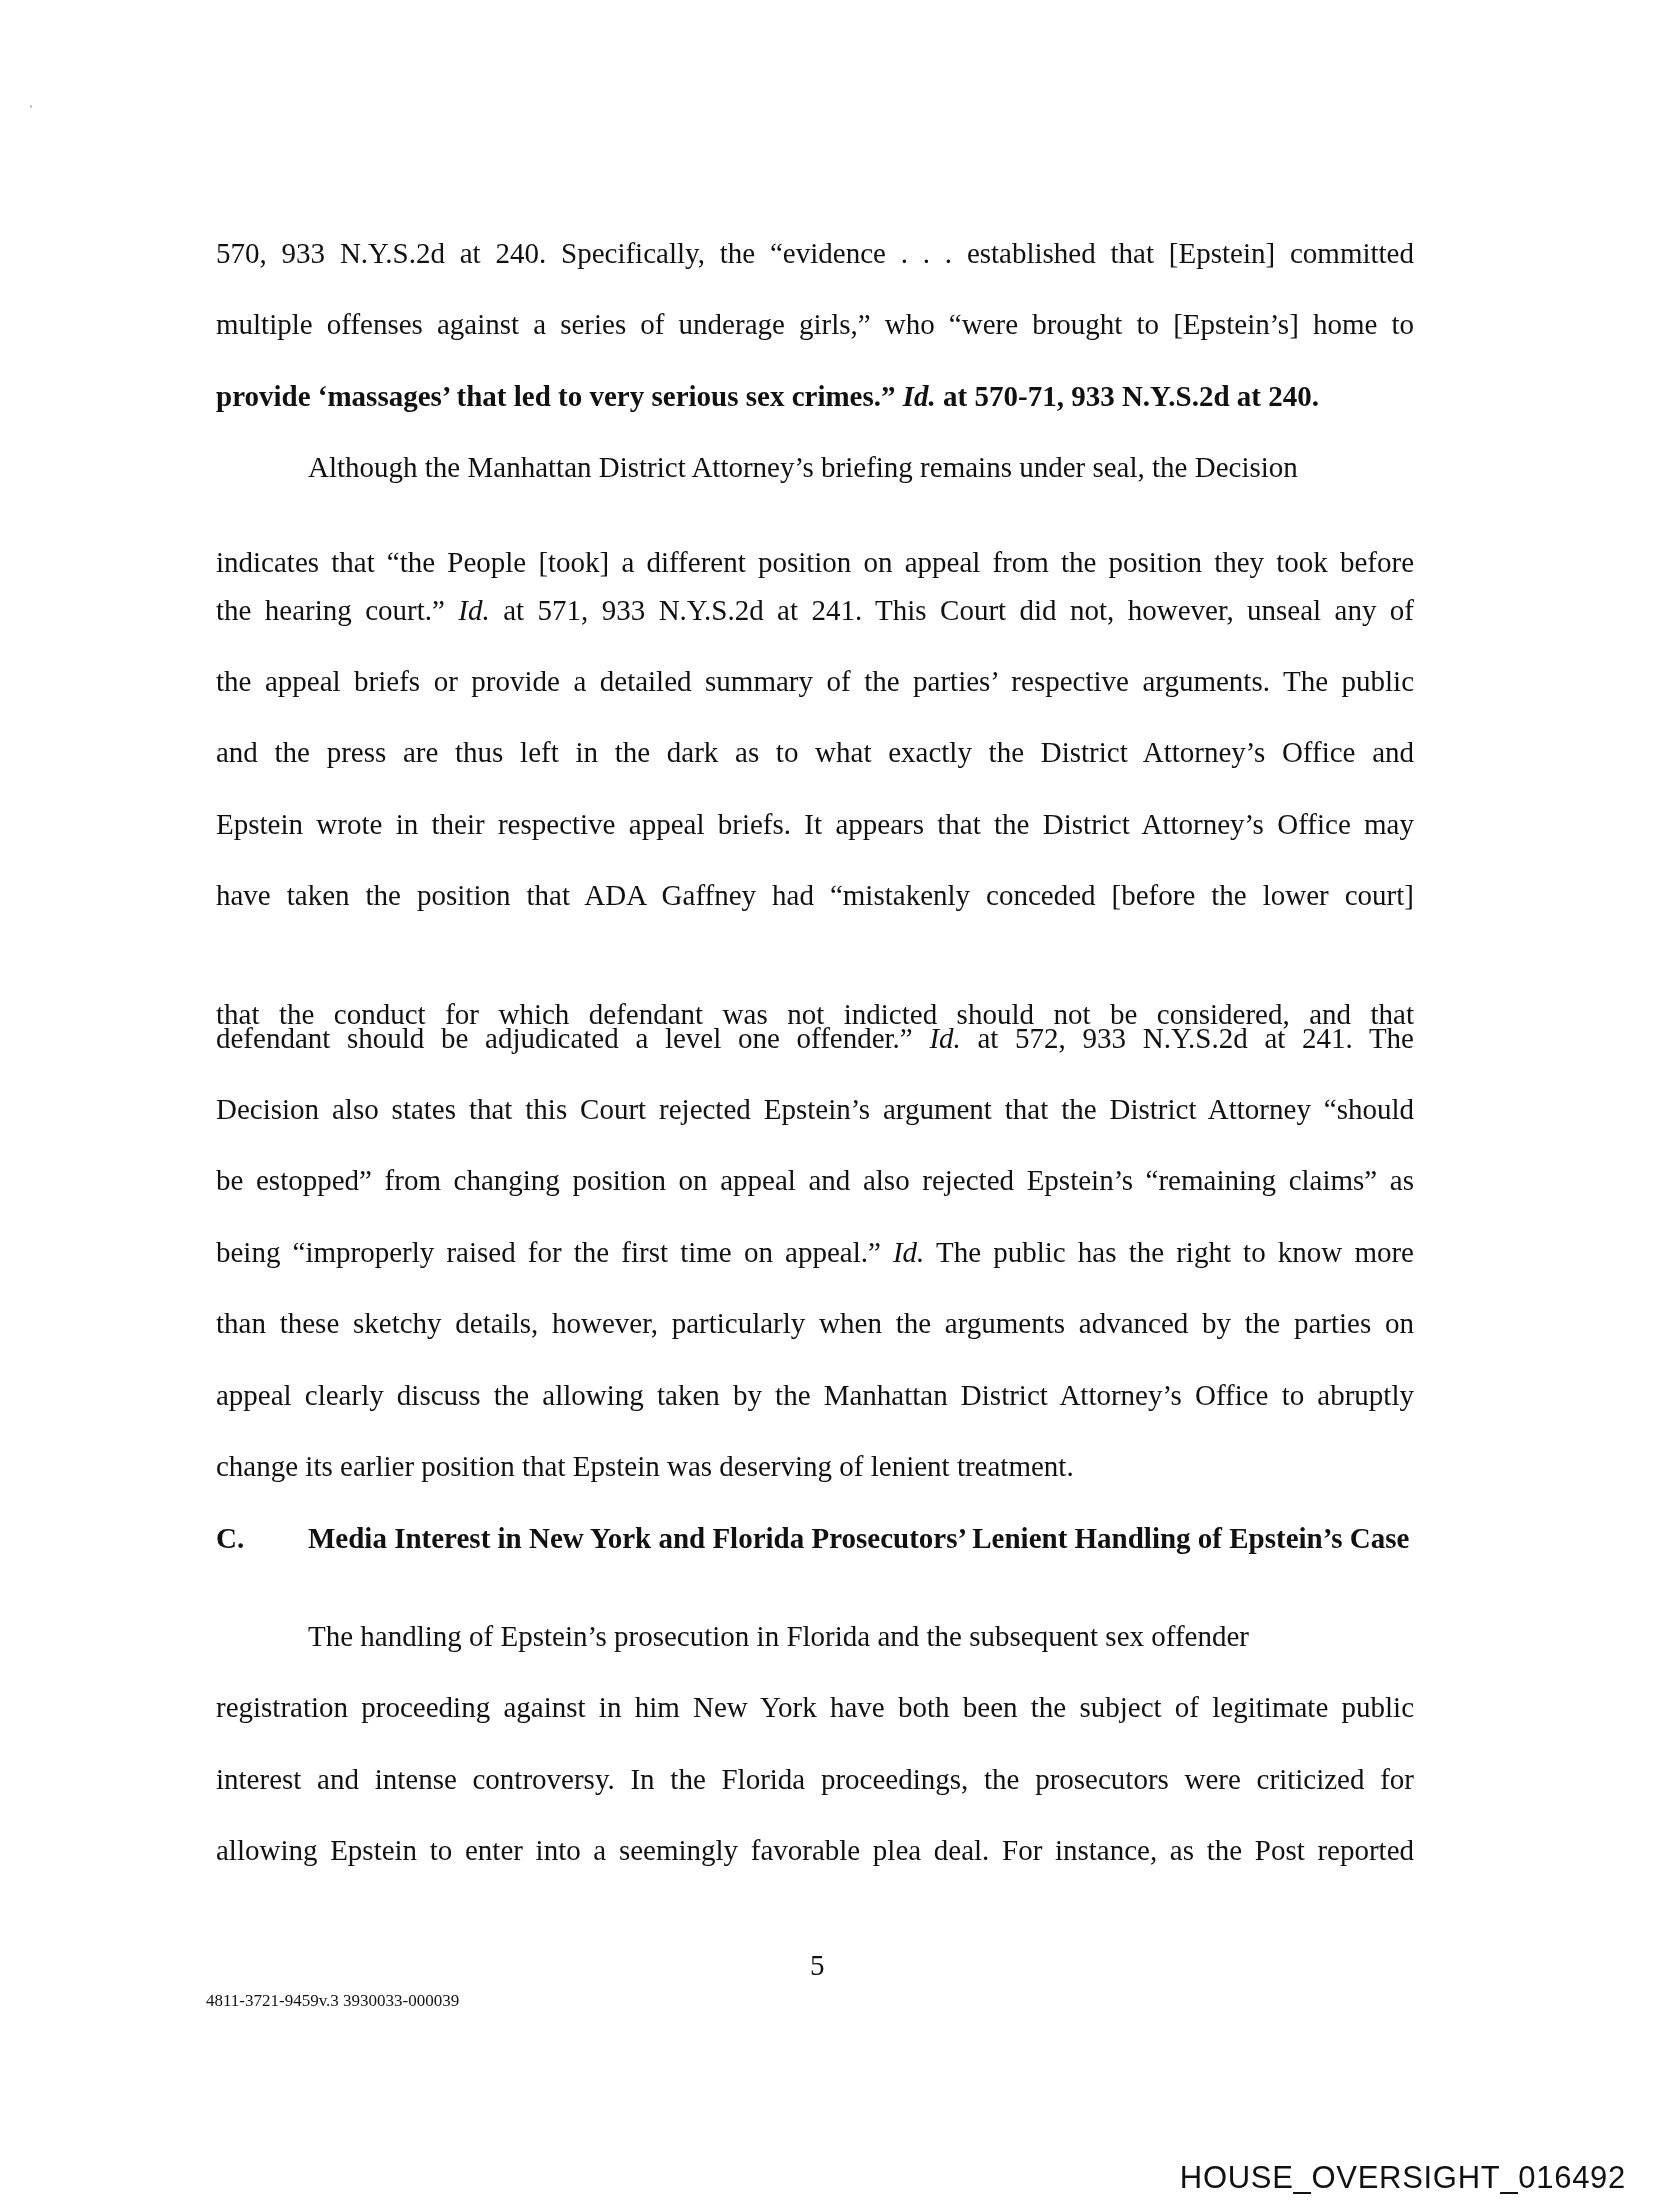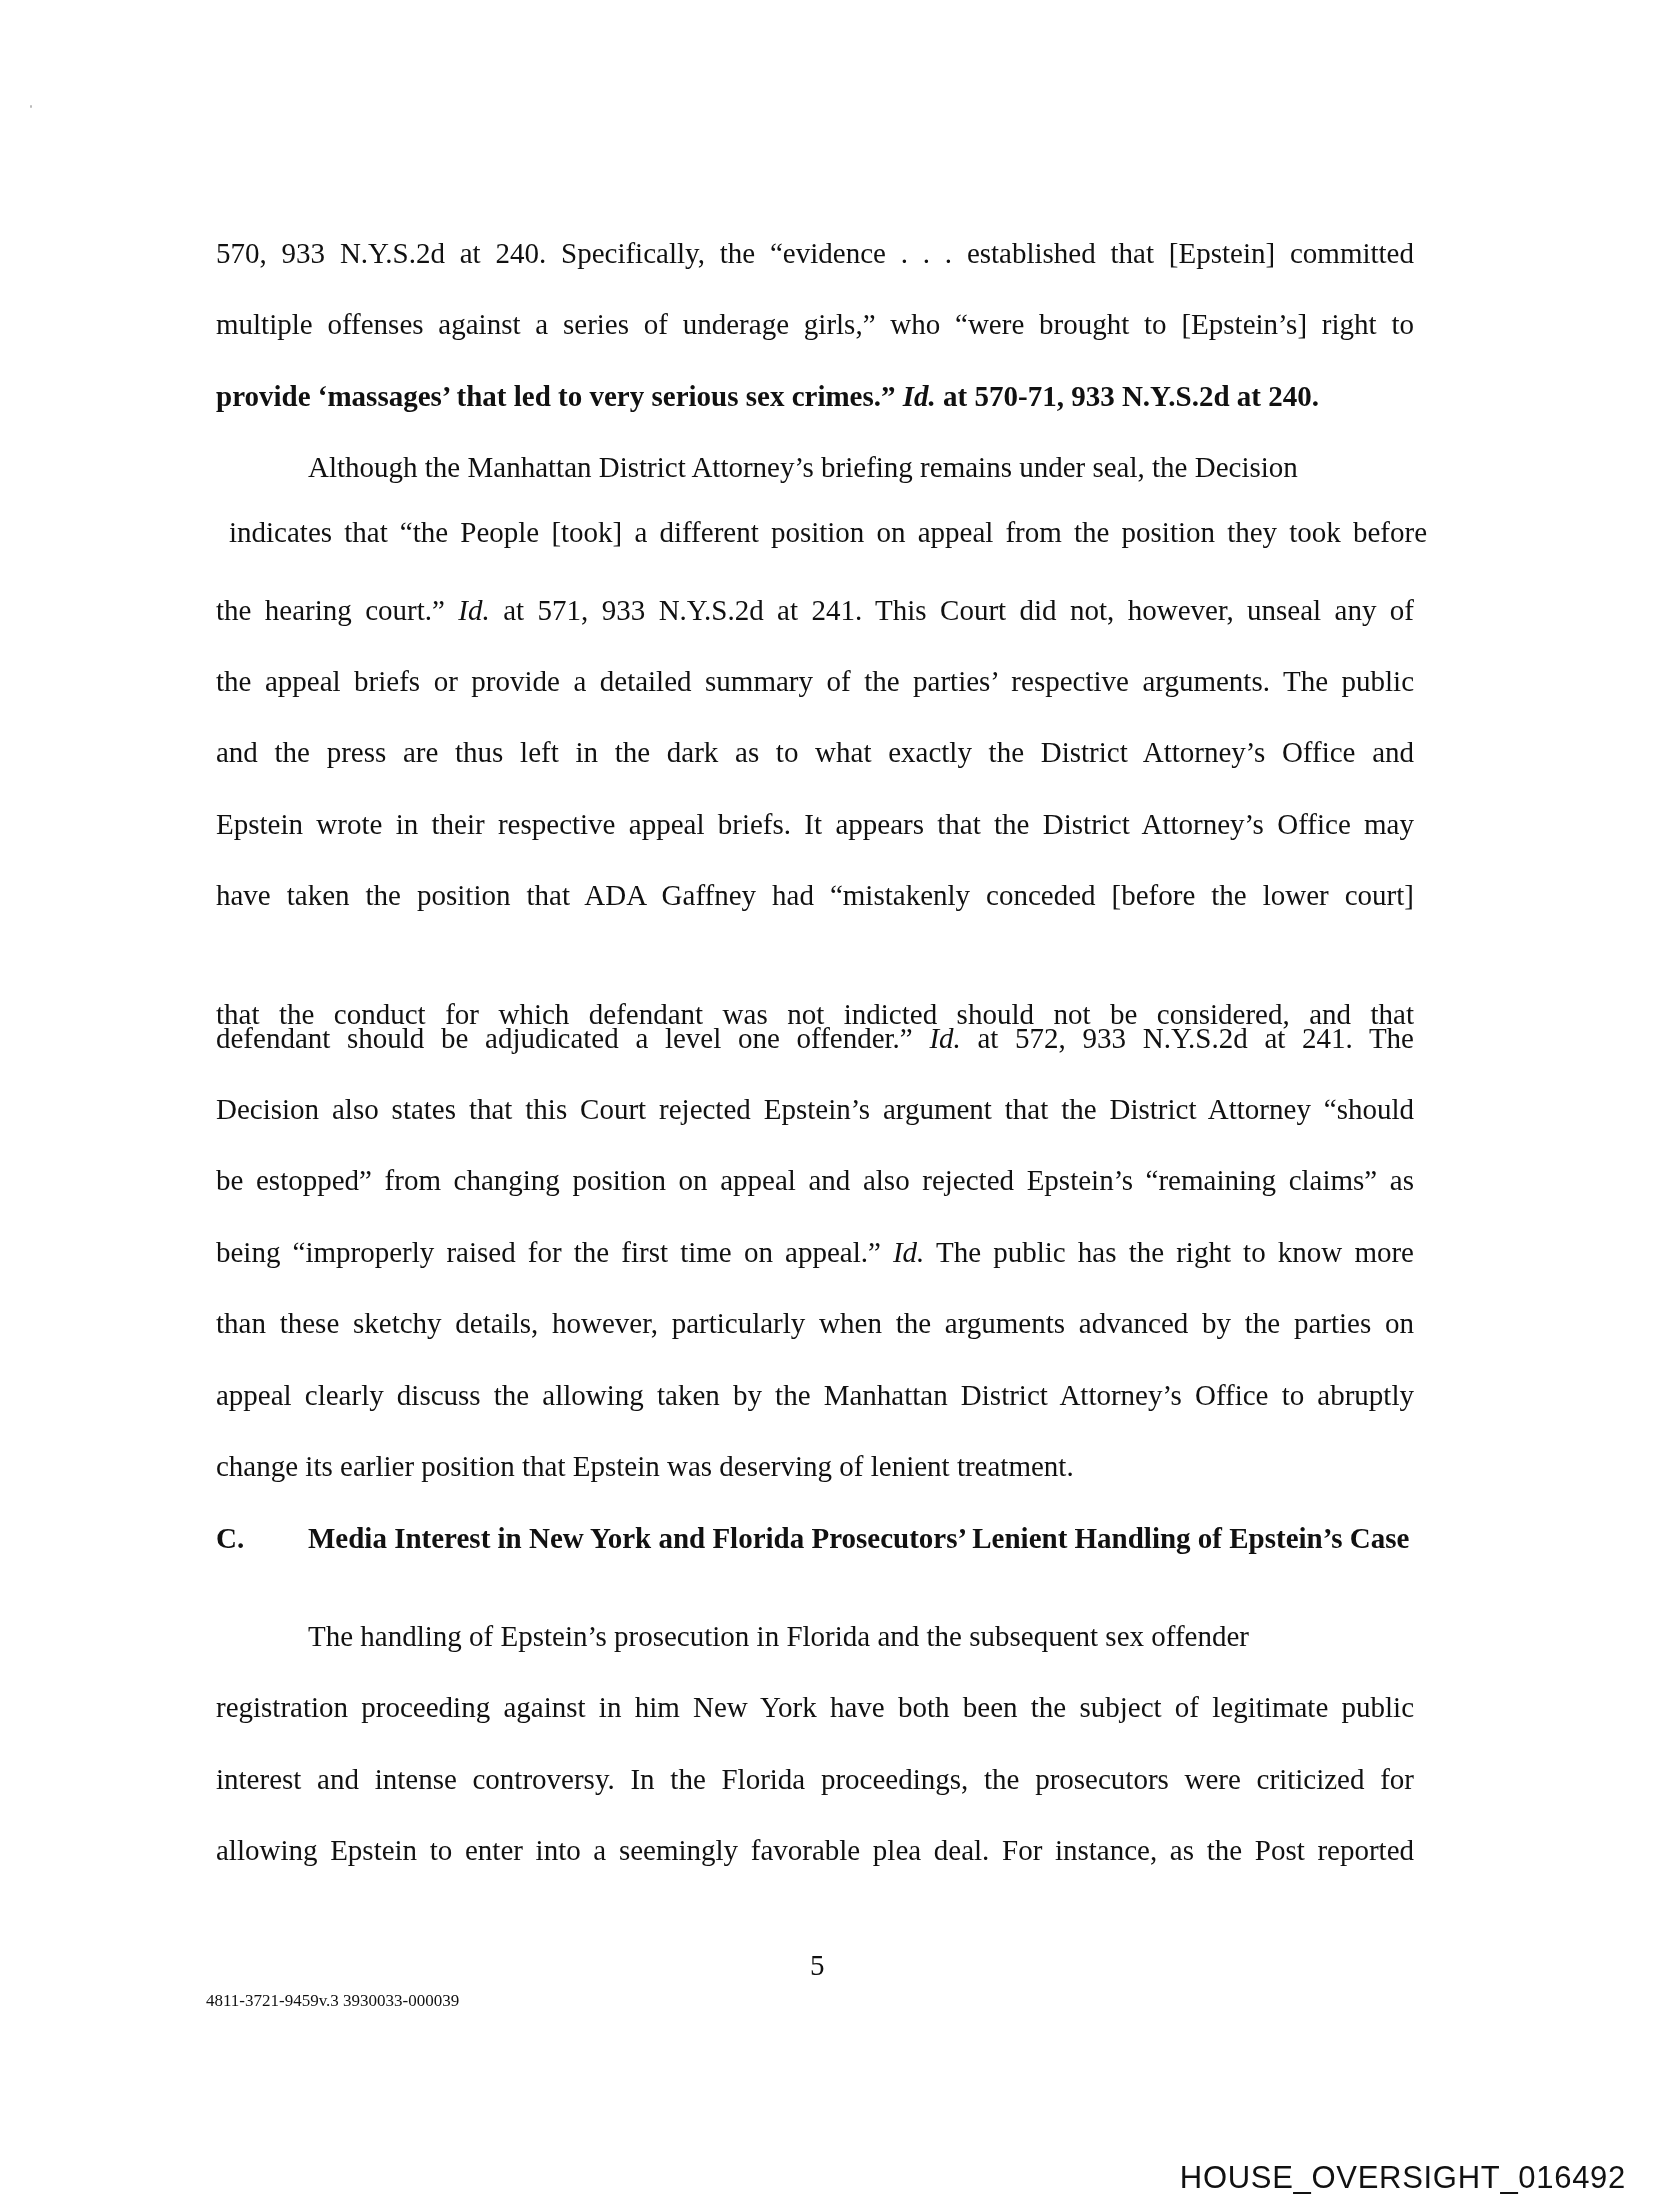--- a/index.html
+++ b/index.html
@@ -15,24 +15,24 @@
   .bates { position:absolute; right:43px; top:2160px; font-family:"Liberation Sans", "DejaVu Sans", sans-serif; font-size:31px; letter-spacing:0.7px; }
   i { font-style:italic; }
   .speck { position:absolute; width:2.6px; height:2.6px; background:#bbb; border-radius:1.3px; }
 </style>
 </head>
 <body>
 
 <div id="page">
   <div id="body-lines">
       <div class="line" style="top: 239px;">570, 933 N.Y.S.2d at 240.  Specifically, the “evidence . . . established that [Epstein] committed</div>
-      <div class="line" style="top: 310px;">multiple offenses against a series of underage girls,” who “were brought to [Epstein’s] right to</div>
+      <div class="line" style="top: 310px;">multiple offenses against a series of underage girls,” who “were brought to [Epstein’s] home to</div>
       <div class="line last" style="top: 382px; font-weight: bold;">provide ‘massages’ that led to very serious sex crimes.”  <i>Id.</i> at 570-71, 933 N.Y.S.2d at 240.</div>
       <div class="line" style="top: 453px; left: 308px; width: 1060px; text-align-last: left;">Although the Manhattan District Attorney’s briefing remains under seal, the Decision</div>
-      <div class="line" style="top: 518px; margin-left: 13px;">indicates that “the People [took] a different position on appeal from the position they took before</div>
+      <div class="line" style="top: 548px;">indicates that “the People [took] a different position on appeal from the position they took before</div>
       <div class="line" style="top: 596px;">the hearing court.”  <i>Id.</i> at 571, 933 N.Y.S.2d at 241.  This Court did not, however, unseal any of</div>
       <div class="line" style="top: 667px;">the appeal briefs or provide a detailed summary of the parties’ respective arguments.  The public</div>
       <div class="line" style="top: 738px;">and the press are thus left in the dark as to what exactly the District Attorney’s Office and</div>
       <div class="line" style="top: 810px;">Epstein wrote in their respective appeal briefs.  It appears that the District Attorney’s Office may</div>
       <div class="line" style="top: 881px;">have taken the position that ADA Gaffney had “mistakenly conceded [before the lower court]</div>
       <div class="line" style="top: 952px; margin-top: 48px;">that the conduct for which defendant was not indicted should not be considered, and that</div>
       <div class="line" style="top: 1024px;">defendant should be adjudicated a level one offender.”  <i>Id.</i> at 572, 933 N.Y.S.2d at 241.  The</div>
       <div class="line" style="top: 1095px;">Decision also states that this Court rejected Epstein’s argument that the District Attorney “should</div>
       <div class="line" style="top: 1166px;">be estopped” from changing position on appeal and also rejected Epstein’s “remaining claims” as</div>
       <div class="line" style="top: 1238px;">being “improperly raised for the first time on appeal.”  <i>Id.</i>  The public has the right to know more</div>

